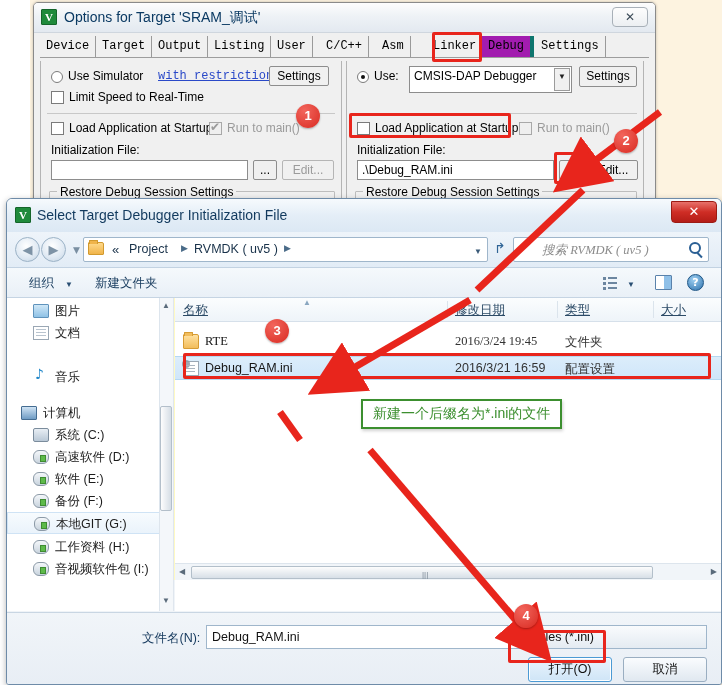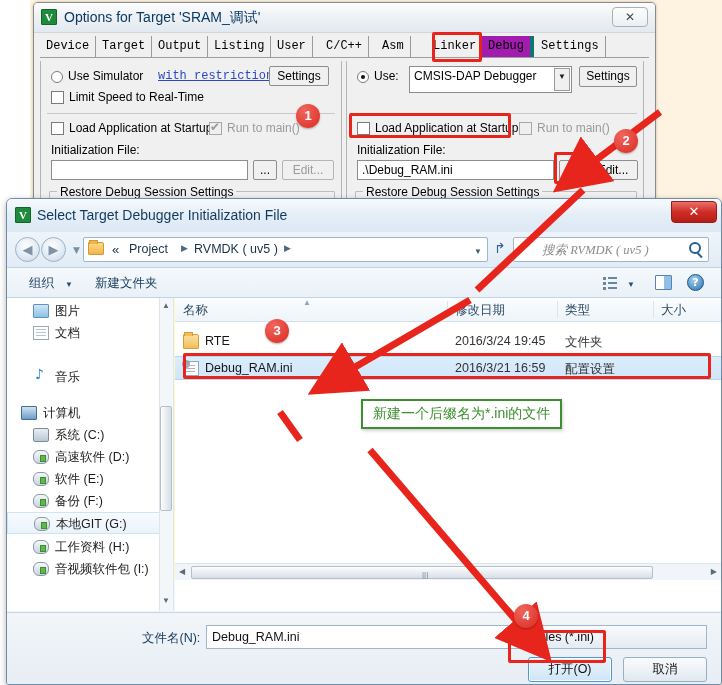--- a/index.html
+++ b/index.html
@@ -285,21 +285,21 @@
 
   .list-pane {
     position:absolute; left:168px; top:0; right:0; height:313px; background:#fff;
   }
   .col-head {
     position:absolute; left:0; top:0; right:0; height:24px;
     background:linear-gradient(180deg,#fbfdfe,#eef4f9);
     border-bottom:1px solid #d6e0ea;
   }
   .col-head .ch {
-    position:absolute; top:4px; font-size:12.5px; color:#2b4a66; white-space:nowrap;
+    position:absolute; top:4px; font-size:12.5px; color:#2b4a66; white-space:nowrap;text-decoration:underline;
   }
   .col-div { position:absolute; top:3px; width:1px; height:17px; background:#dbe4ec; }
   .sortmark { position:absolute; top:0px; font-size:8px; color:#8aa7c0; }
 
   .row {
     position:absolute; left:0; right:0; height:24px; font-size:12.5px; color:#151515;
   }
   .row.sel { background:linear-gradient(180deg,#dcedfb,#cfe6fa); border-top:1px solid #b5d8f2; border-bottom:1px solid #b5d8f2; }
   .row .rname { position:absolute; left:30px; top:4px; white-space:nowrap; }
   .row .rdate { position:absolute; left:280px; top:4px; color:#333; white-space:nowrap; }
@@ -572,21 +572,21 @@
           <div class="ch" style="left:8px;">名称</div>
           <div class="sortmark" style="left:128px;">▲</div>
           <div class="col-div" style="left:272px;"></div>
           <div class="ch" style="left:280px;">修改日期</div>
           <div class="col-div" style="left:382px;"></div>
           <div class="ch" style="left:390px;">类型</div>
           <div class="col-div" style="left:478px;"></div>
           <div class="ch" style="left:486px;">大小</div>
         </div>
 
-        <div class="row" style="top:32px;">
+        <div class="row" style="top:32px;font-family:Liberation Serif, serif;">
           <span class="rowicon ic-folder"></span>
           <span class="rname">RTE</span>
           <span class="rdate">2016/3/24 19:45</span>
           <span class="rtype">文件夹</span>
         </div>
         <div class="row sel" style="top:58px;">
           <span class="rowicon ic-ini"></span>
           <span class="rname">Debug_RAM.ini</span>
           <span class="rdate">2016/3/21 16:59</span>
           <span class="rtype">配置设置</span>

